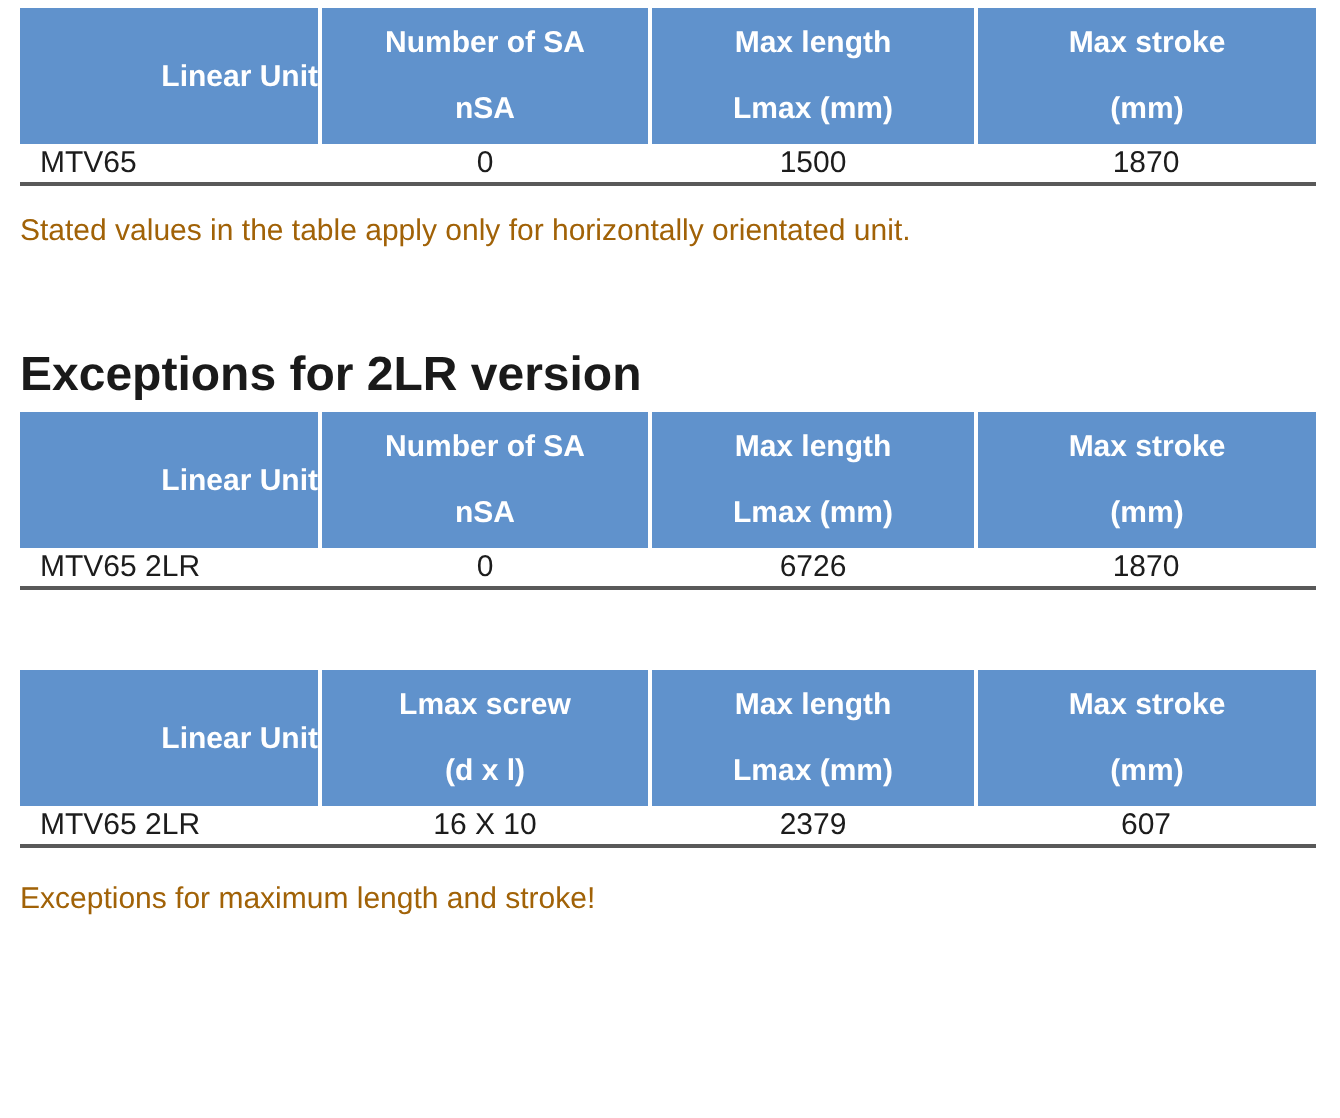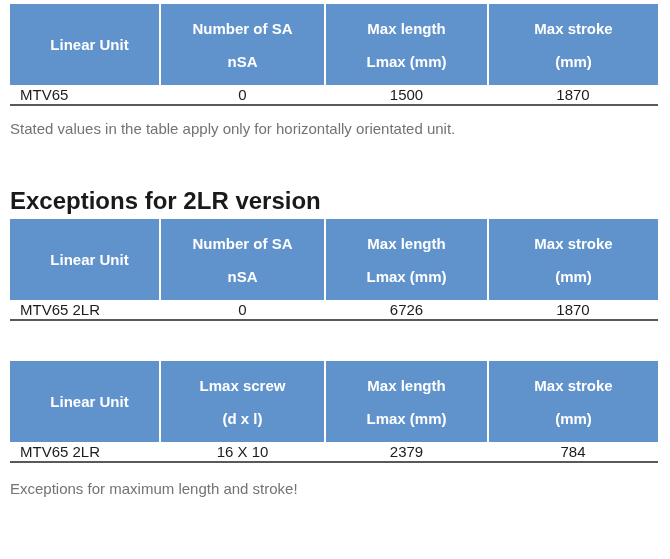--- a/index.html
+++ b/index.html
@@ -29,26 +29,26 @@
   .spec-table col.c1 { width: 150px; }
   .spec-table col.c2 { width: 165px; }
   .spec-table col.c3 { width: 163px; }
   .spec-table col.c4 { width: 170px; }
 
   .spec-table th {
     background: #6092cc;
     color: #ffffff;
     font-size: 15px;
     font-weight: bold;
-    height: 81px;
+    height: 68px;
     vertical-align: middle;
     text-align: center;
   }
   .spec-table th.col-first {
-    text-align: center;
+    text-align: right;
     padding-left: 10px;
   }
   .spec-table th + th { border-left: 2px solid #ffffff; }
   .th-line { line-height: 33px; }
 
   .spec-table td {
     height: 20px;
     font-size: 15px;
     vertical-align: middle;
     text-align: center;
@@ -59,21 +59,21 @@
   .spec-table td.col-first {
     text-align: left;
     padding-left: 10px;
   }
 
   .table-3 { margin-top: 40px; }
 
   .note {
     font-size: 15px;
     line-height: 20px;
-    color: #737373;
+    color: #a16207;
   }
   .note-1 { margin-top: 13px; }
   .note-2 { margin-top: 16px; }
 </style>
 </head>
 <body>
 
 <div class="page">
 
 
@@ -177,20 +177,20 @@
           <div class="th-line">Max stroke</div>
           <div class="th-line">(mm)</div>
         </th>
       </tr>
     </thead>
     <tbody>
       <tr>
         <td class="col-first">MTV65 2LR</td>
         <td>16 X 10</td>
         <td>2379</td>
-        <td>784</td>
+        <td>607</td>
       </tr>
     </tbody>
   </table>
 
   <p class="note note-2">Exceptions for maximum length and stroke!</p>
 
 </div>
 
 </body></html>

